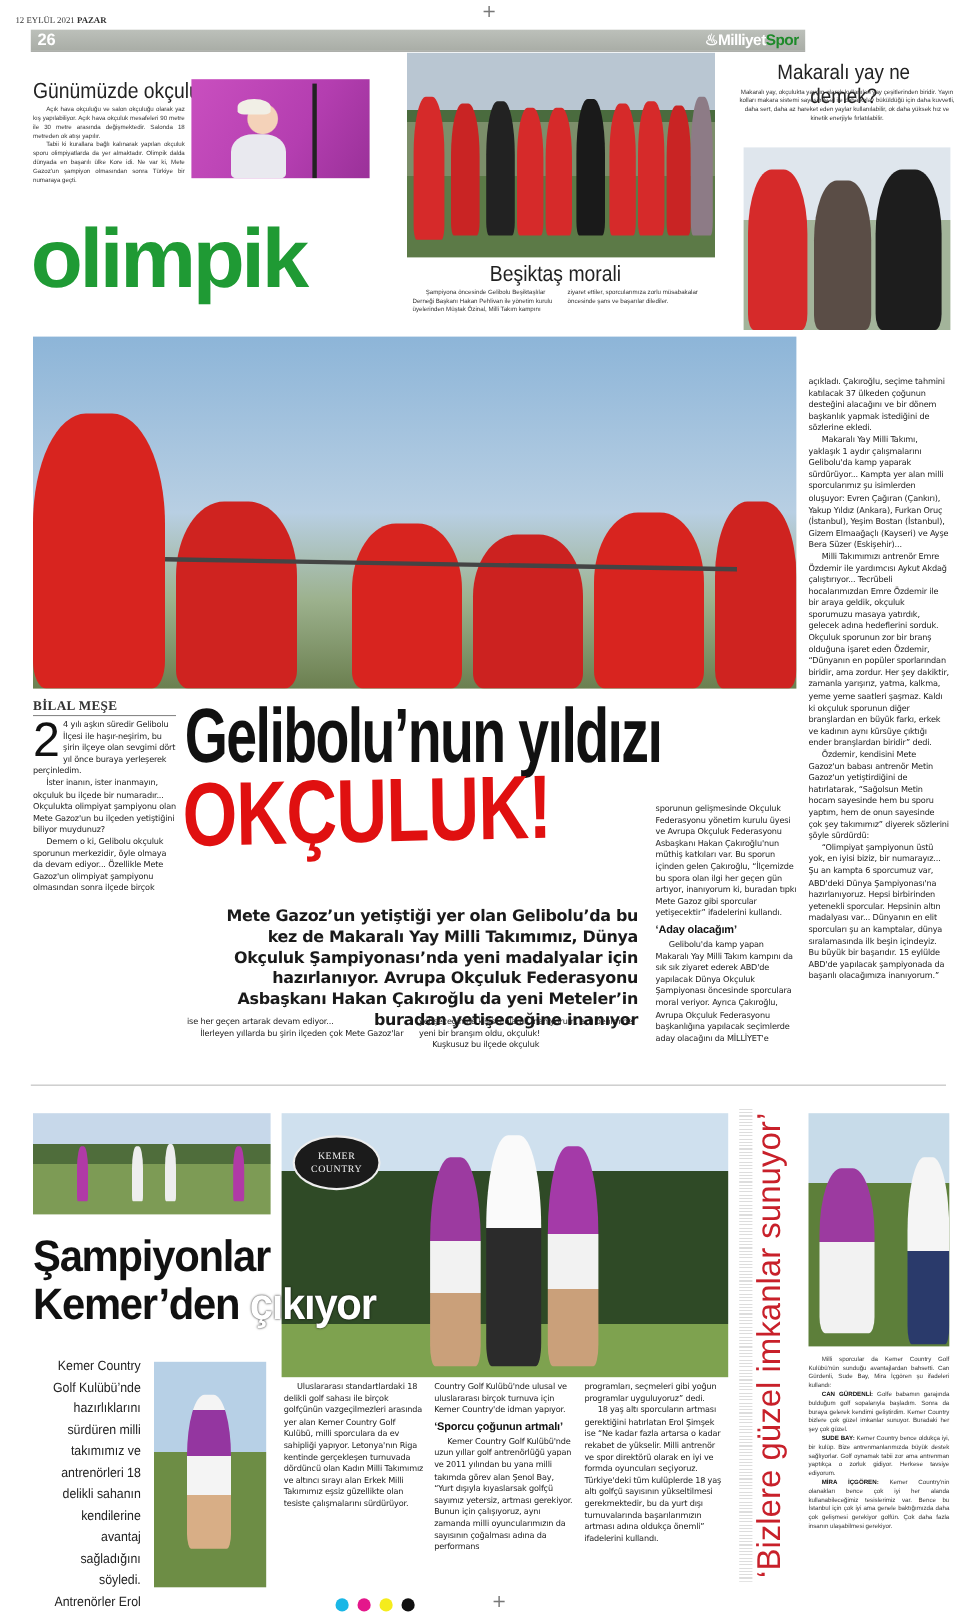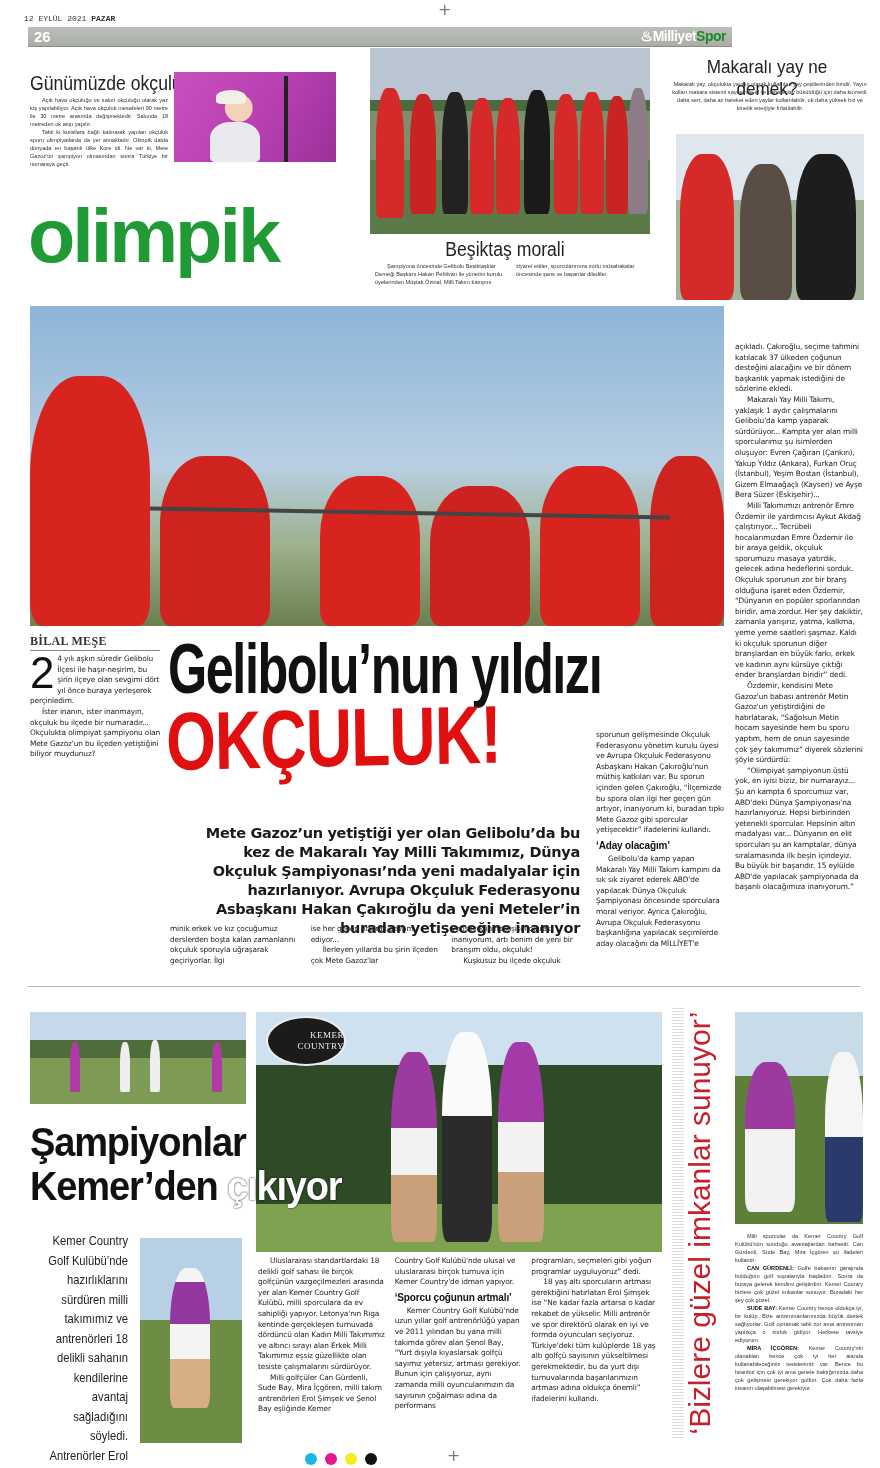--- a/index.html
+++ b/index.html
@@ -1,19 +1,19 @@
 <!DOCTYPE html>
 <html><head>
 <meta charset="utf-8">
 <style>
 *{box-sizing:border-box;margin:0;padding:0}
 body{width:880px;height:1468px;background:#fff;position:relative;overflow:hidden;font-family:"DejaVu Sans",sans-serif;color:#222}
 .abs{position:absolute}
 .reg{font-size:16px;color:#777;top:2px;left:438px;line-height:16px}
-.date{top:14px;left:24px;font-size:8px;color:#333;font-family:Liberation Mono, monospace}
+.date{top:14px;left:14px;font-size:8px;color:#333;font-family:Liberation Serif, serif}
 .date b{font-weight:700}
 .bar{top:27px;left:28px;width:704px;height:20px;background:linear-gradient(#bcc0ba,#a9ada6);border-bottom:1px solid #8a8e88}
 .pnum{left:6px;top:1px;font:700 15px "Liberation Sans",sans-serif;color:#fff}
 .brand{right:6px;top:1px;font:700 14px "Liberation Sans",sans-serif;color:#fff;letter-spacing:-.5px}
 .brand .spor{color:#1e8a2a}
 .tiny{font:5.6px/8px "Liberation Sans",sans-serif;color:#333}
 .body7{font:7.4px/10.6px "DejaVu Sans",sans-serif;color:#222;letter-spacing:-.15px}
 .photo{overflow:hidden}
 .h-gun{top:72px;left:30px;font:20px/22px "Liberation Sans",sans-serif;color:#222;transform:scaleX(.88);transform-origin:left}
 .gun-txt{top:96px;left:30px;width:138px;text-align:justify}
@@ -52,21 +52,21 @@
 
 .ph-arch1{top:72px;left:174px;width:162px;height:90px;background:radial-gradient(circle at 40% 40%,#f4d2b9 0 12%,transparent 13%),linear-gradient(120deg,#c94fbf,#b43eb0 60%,#9a3199)}
 .ph-team{top:48px;left:370px;width:280px;height:186px;background:linear-gradient(#b9c6d2 0 28%,#4a6b3e 28% 34%,#7c8e6a 34% 60%,#5c7a47 60%)}
 .ph-trio{top:134px;left:676px;width:188px;height:166px;background:linear-gradient(#dfe6ed 0 40%,#a3b49a 40%)}
 .ph-main{top:306px;left:30px;width:694px;height:320px;background:linear-gradient(#8db5d8 0%,#b8cfe3 50%,#9cb18d 75%,#6b7f4f 100%)}
 .ph-golf1{top:1012px;left:30px;width:216px;height:92px;background:linear-gradient(#c7d8ea 0 30%,#4f6d3b 30% 50%,#7d9b55 50%)}
 .ph-golf2{top:1012px;left:256px;width:406px;height:240px;background:linear-gradient(#cfe0ee 0 22%,#2f4a26 22% 80%,#7ea24f 80%)}
 .ph-golf3{top:1012px;left:735px;width:128px;height:212px;background:linear-gradient(#c7dbe9 0 30%,#5d7f3a 30%)}
 .ph-golf4{top:1238px;left:140px;width:102px;height:205px;background:linear-gradient(#b7d0e6 0 40%,#6d8d45 40%)}
 .person{position:absolute;border-radius:40% 40% 10% 10%}
-.logo{position:absolute;left:10px;top:4px;width:80px;height:50px;border-radius:50%;background:#1b1b1b;border:2px solid #eee;color:#eee;font:9px/11px "Liberation Serif",serif;text-align:right;padding-top:12px;letter-spacing:.5px}
+.logo{position:absolute;left:10px;top:20px;width:80px;height:50px;border-radius:50%;background:#1b1b1b;border:2px solid #eee;color:#eee;font:9px/11px "Liberation Serif",serif;text-align:center;padding-top:12px;letter-spacing:.5px}
 </style>
 </head>
 <body>
 
 <div class="abs reg">+</div>
 <div class="abs date"><span>12 EYLÜL 2021</span> <b>PAZAR</b></div>
 
 <div class="abs bar">
   <div class="abs pnum">26</div>
   <div class="abs brand"><span>♨</span><span>Milliyet</span><span class="spor">Spor</span></div>
@@ -115,30 +115,28 @@
   <div class="person" style="left:400px;top:180px;width:100px;height:140px;background:#cc2220"></div>
   <div class="person" style="left:510px;top:160px;width:100px;height:160px;background:#d8241f"></div>
   <div class="person" style="left:620px;top:150px;width:74px;height:170px;background:#cf2320"></div>
   <div class="abs" style="left:120px;top:205px;width:520px;height:4px;background:#444;transform:rotate(1deg)"></div>
 </div>
 
 <div class="abs byline">BİLAL MEŞE</div>
 <div class="abs col1 body7">
   <p><span class="dropcap">2</span><span>4 yılı aşkın süredir Gelibolu İlçesi ile haşır-neşirim, bu şirin ilçeye olan sevgimi dört yıl önce buraya yerleşerek perçinledim.</span></p>
   <p class="ind">İster inanın, ister inanmayın, okçuluk bu ilçede bir numaradır... Okçulukta olimpiyat şampiyonu olan Mete Gazoz'un bu ilçeden yetiştiğini biliyor muydunuz?</p>
+  <p class="ind">Demem o ki, Gelibolu okçuluk sporunun merkezidir, öyle olmaya da devam ediyor... Özellikle Mete Gazoz'un olimpiyat şampiyonu olmasından sonra ilçede birçok</p>
 </div>
 
 <div class="abs h1a">Gelibolu’nun yıldızı</div>
 <div class="abs h1b">OKÇULUK!</div>
 <div class="abs spot">Mete Gazoz’un yetiştiği yer olan Gelibolu’da bu kez de Makaralı Yay Milli Takımımız, Dünya Okçuluk Şampiyonası’nda yeni madalyalar için hazırlanıyor. Avrupa Okçuluk Federasyonu Asbaşkanı Hakan Çakıroğlu da yeni Meteler’in buradan yetişeceğine inanıyor</div>
 
 <div class="abs colsB body7">
-  <div>
-      <p>minik erkek ve kız çocuğumuz derslerden boşta kalan zamanlarını okçuluk sporuyla uğraşarak geçiriyorlar. İlgi</p>
-    </div>
   <div>
       <p>ise her geçen artarak devam ediyor...</p>
       <p class="ind">İlerleyen yıllarda bu şirin ilçeden çok Mete Gazoz'lar</p>
     </div>
   <div>
       <p>yetişeceğinine kişisel olarak inanıyorum, artı benim de yeni bir branşım oldu, okçuluk!</p>
       <p class="ind">Kuşkusuz bu ilçede okçuluk</p>
     </div>
 </div>
 
@@ -181,21 +179,20 @@
 </div>
 
 <div class="abs kem-side">Kemer Country Golf Kulübü’nde hazırlıklarını sürdüren milli takımımız ve antrenörleri 18 delikli sahanın kendilerine avantaj sağladığını söyledi. Antrenörler Erol Şimşek ve Şenol Bay sporcu sayısının artması gerektiğini belirtti</div>
 <div class="abs photo ph-golf4">
   <div class="person" style="left:30px;top:30px;width:40px;height:140px;background:linear-gradient(#f4f4f4 0 10%,#9436a0 10% 40%,#f4f4f4 40% 65%,#d8ae86 65%)"></div>
 </div>
 
 <div class="abs colsG body7">
   <div>
     <p class="ind">Uluslararası standartlardaki 18 delikli golf sahası ile birçok golfçünün vazgeçilmezleri arasında yer alan Kemer Country Golf Kulübü, milli sporculara da ev sahipliği yapıyor. Letonya'nın Riga kentinde gerçekleşen turnuvada dördüncü olan Kadın Milli Takımımız ve altıncı sırayı alan Erkek Milli Takımımız eşsiz güzellikte olan tesiste çalışmalarını sürdürüyor.</p>
-    <p class="ind">Milli golfçüler Can Gürdenli, Sude Bay, Mira İçgören, milli takım antrenörleri Erol Şimşek ve Şenol Bay eşliğinde Kemer</p>
   </div>
   <div>
     <p>Country Golf Kulübü'nde ulusal ve uluslararası birçok turnuva için Kemer Country'de idman yapıyor.</p>
     <div class="sub">‘Sporcu çoğunun artmalı’</div>
     <p class="ind">Kemer Country Golf Kulübü'nde uzun yıllar golf antrenörlüğü yapan ve 2011 yılından bu yana milli takımda görev alan Şenol Bay, “Yurt dışıyla kıyaslarsak golfçü sayımız yetersiz, artması gerekiyor. Bunun için çalışıyoruz, aynı zamanda milli oyuncularımızın da sayısının çoğalması adına da performans</p>
   </div>
   <div>
     <p>programları, seçmeleri gibi yoğun programlar uyguluyoruz” dedi.</p>
     <p class="ind">18 yaş altı sporcuların artması gerektiğini hatırlatan Erol Şimşek ise “Ne kadar fazla artarsa o kadar rekabet de yükselir. Milli antrenör ve spor direktörü olarak en iyi ve formda oyuncuları seçiyoruz. Türkiye'deki tüm kulüplerde 18 yaş altı golfçü sayısının yükseltilmesi gerekmektedir, bu da yurt dışı turnuvalarında başarılarımızın artması adına oldukça önemli” ifadelerini kullandı.</p>
   </div>

